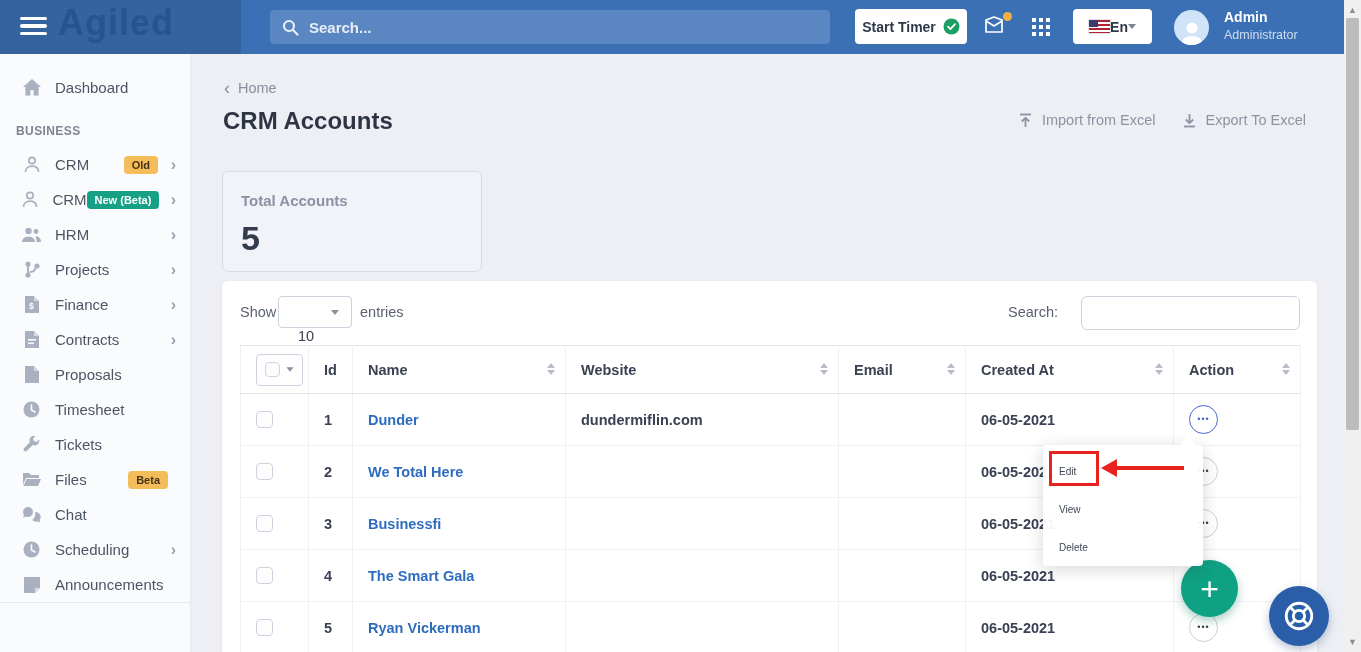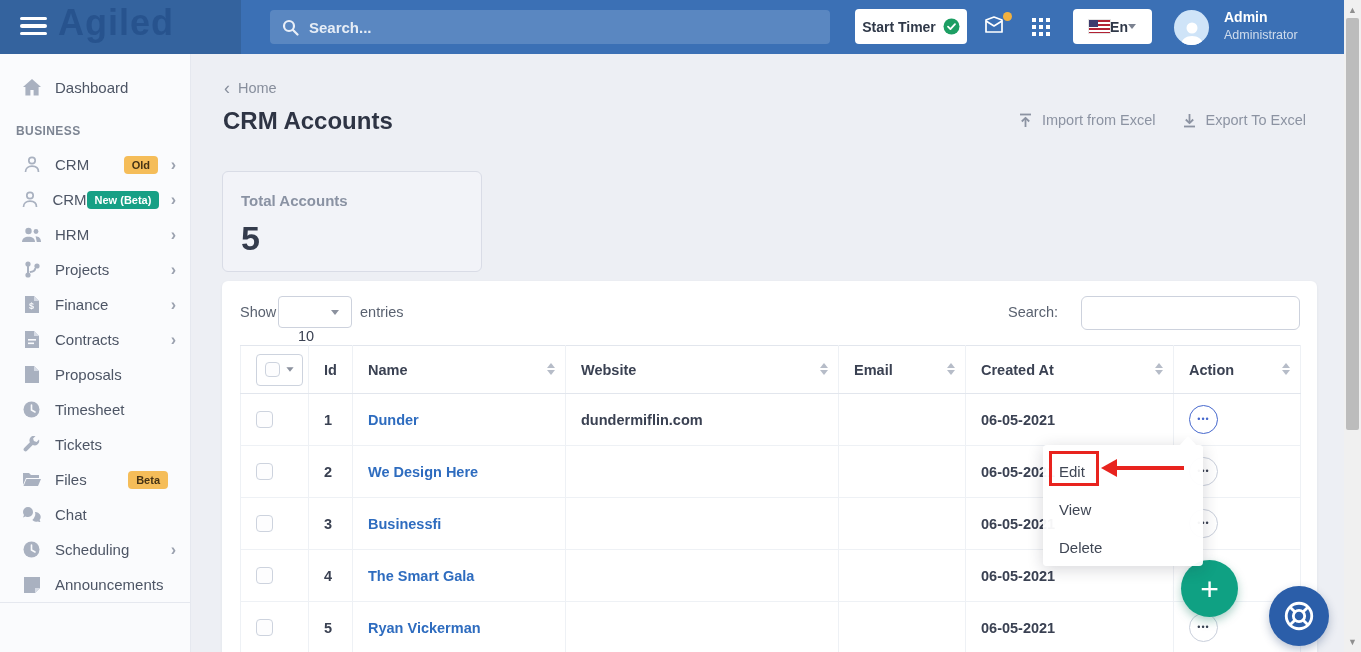--- a/index.html
+++ b/index.html
@@ -86,21 +86,21 @@
   .cell-id { font-weight:bold; color:#3a4152; }
   .name-link { color:#2e6cbf; font-weight:bold; text-decoration:none; cursor:pointer; }
   .cell-web { font-weight:bold; color:#3a4152; }
   .cell-date { font-weight:bold; color:#3a4152; }
   .dots-btn { width:29px; height:29px; border-radius:50%; background:#fff; border:1.5px solid #c9cfdb; color:#3a4152; font-size:9px; letter-spacing:1px; display:flex; align-items:center; justify-content:center; cursor:pointer; padding-bottom:2px; }
   .dots-btn.active { border-color:#4668cd; color:#4668cd; }
 
   
   .action-menu { position:absolute; left:852px; top:391px; width:160px; height:121px; background:rgba(255,255,255,0.95); border-radius:4px; box-shadow:0 3px 16px rgba(25,30,45,0.18); z-index:30; padding-top:7px; }
   .action-menu::before { content:""; position:absolute; top:-9px; left:136px; width:0; height:0; border-left:9px solid transparent; border-right:9px solid transparent; border-bottom:10px solid #fff; }
-  .menu-item { height:38px; display:flex; align-items:center; padding-left:16px; font-size:15px; color:#3f4654; cursor:pointer; }
+  .menu-item { height:38px; display:flex; align-items:center; padding-left:16px; font-size:10px; color:#3f4654; cursor:pointer; }
 
   
   .anno-box { position:absolute; left:858px; top:397px; width:50px; height:35px; border:3px solid #e8231e; z-index:40; }
   .anno-arrow-shaft { position:absolute; left:925px; top:412px; width:68px; height:4px; background:#e8231e; z-index:40; }
   .anno-arrow-head { position:absolute; left:910px; top:405px; width:0; height:0; border-top:9px solid transparent; border-bottom:9px solid transparent; border-right:16px solid #e8231e; z-index:40; }
 
   
   .fab-add { position:absolute; left:990px; top:506px; width:57px; height:57px; border-radius:50%; background:#0fa183; border:none; color:#fff; font-size:32px; line-height:50px; box-shadow:0 4px 10px rgba(15,120,95,0.35); cursor:pointer; z-index:20; }
   .fab-help { position:absolute; left:1078px; top:532px; width:60px; height:60px; border-radius:50%; background:#2b5ea9; border:none; display:flex; align-items:center; justify-content:center; box-shadow:0 4px 10px rgba(30,60,110,0.3); cursor:pointer; z-index:45; }
 </style>
@@ -415,21 +415,21 @@
           <td class="cell-web">dundermiflin.com</td>
           <td></td>
           <td class="cell-date">06-05-2021</td>
           <td>
               <button class="dots-btn active">•••</button>
             </td>
         </tr>
         <tr>
           <td><span class="checkbox"></span></td>
           <td class="cell-id">2</td>
-          <td><a class="name-link">We Design Here</a></td>
+          <td><a class="name-link">We Total Here</a></td>
           <td class="cell-web"></td>
           <td></td>
           <td class="cell-date">06-05-2021</td>
           <td>
               <button class="dots-btn">•••</button>
             </td>
         </tr>
         <tr>
           <td><span class="checkbox"></span></td>
           <td class="cell-id">3</td>

